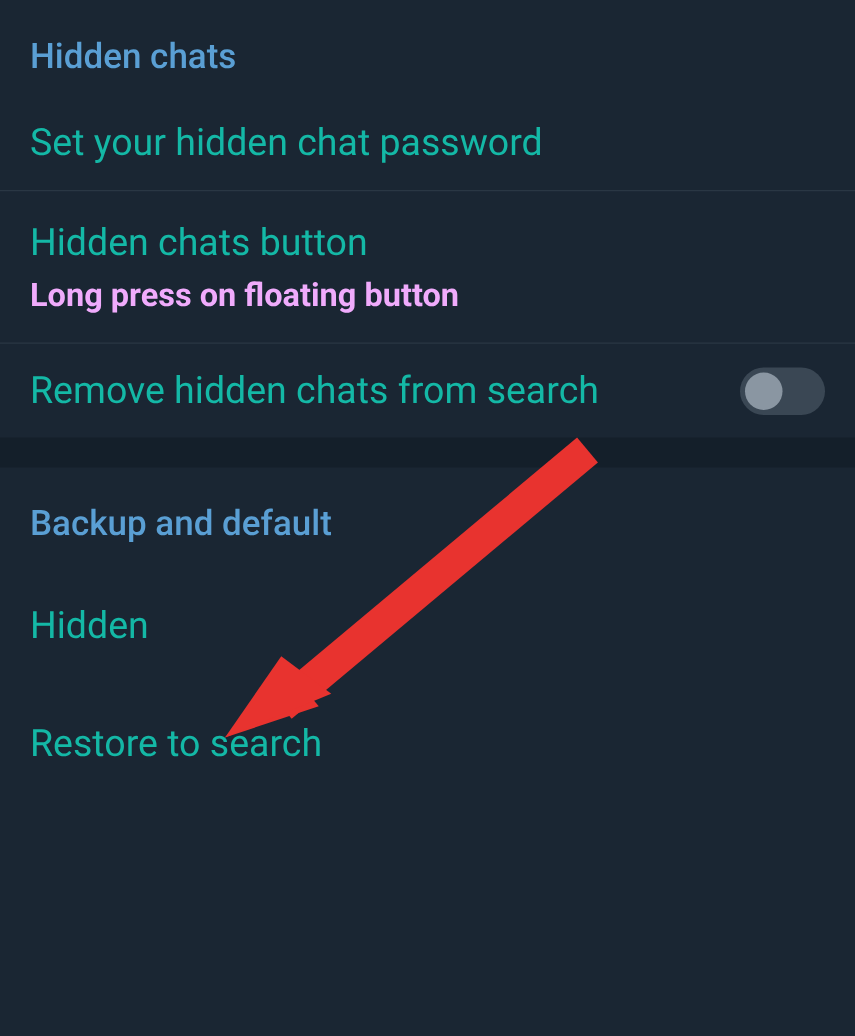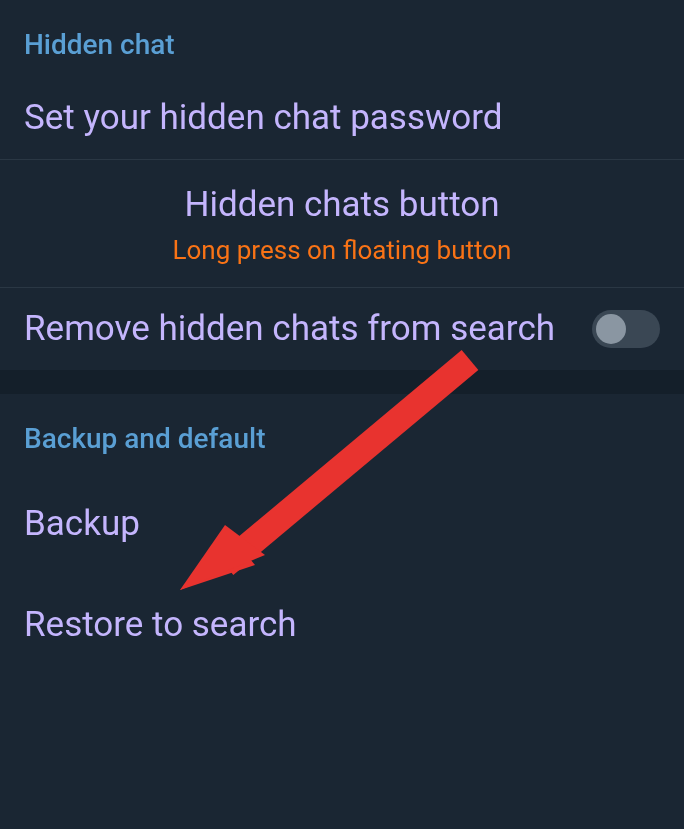--- a/index.html
+++ b/index.html
@@ -27,34 +27,34 @@
       cursor: pointer;
       display: flex;
       align-items: center;
       justify-content: space-between;
     }
     .setting-item.no-border {
       border-bottom: none;
     }
     .setting-item.with-sub {
       flex-direction: column;
-      align-items: center;
+      align-items: flex-start;
       padding-top: 22px;
       padding-bottom: 22px;
     }
     .setting-title {
-      color: #c4b5fd;
-      font-size: 35px;
+      color: #14b8a6;
+      font-size: 30px;
       font-weight: 400;
       line-height: 1.3;
     }
     .setting-subtitle {
-      color: #f97316;
+      color: #f0abfc;
       font-size: 26px;
-      font-weight: 400;
+      font-weight: 700;
       margin-top: 8px;
     }
     .toggle-row {
       display: flex;
       align-items: center;
       justify-content: space-between;
       width: 100%;
     }
     .toggle {
       width: 68px;
@@ -85,21 +85,21 @@
       width: 320px;
       height: 260px;
       pointer-events: none;
       z-index: 100;
     }
   </style>
 </head>
 <body>
 
 <div>
-  <div class="section-header">Hidden chat</div>
+  <div class="section-header">Hidden chats</div>
 
   <div class="setting-item">
     <span class="setting-title">Set your hidden chat password</span>
   </div>
 
   <div class="setting-item with-sub">
     <span class="setting-title">Hidden chats button</span>
     <span class="setting-subtitle">Long press on floating button</span>
   </div>
 
@@ -113,21 +113,21 @@
   </div>
 </div>
 
 <div class="section-gap"></div>
 
 <div>
   <div class="section-header">Backup and default</div>
 
 
   <div class="setting-item no-border" style="padding-top:30px;padding-bottom:30px;">
-    <span class="setting-title">Backup</span>
+    <span class="setting-title">Hidden</span>
   </div>
 
   <div class="setting-item no-border" style="padding-top:26px;padding-bottom:10px;">
     <span class="setting-title">Restore to search</span>
   </div>
 </div>
 
 <svg class="arrow-overlay" viewBox="0 0 320 260">
   <defs>
     <marker id="arrowhead" markerWidth="12" markerHeight="12" refX="3" refY="6" orient="auto">

